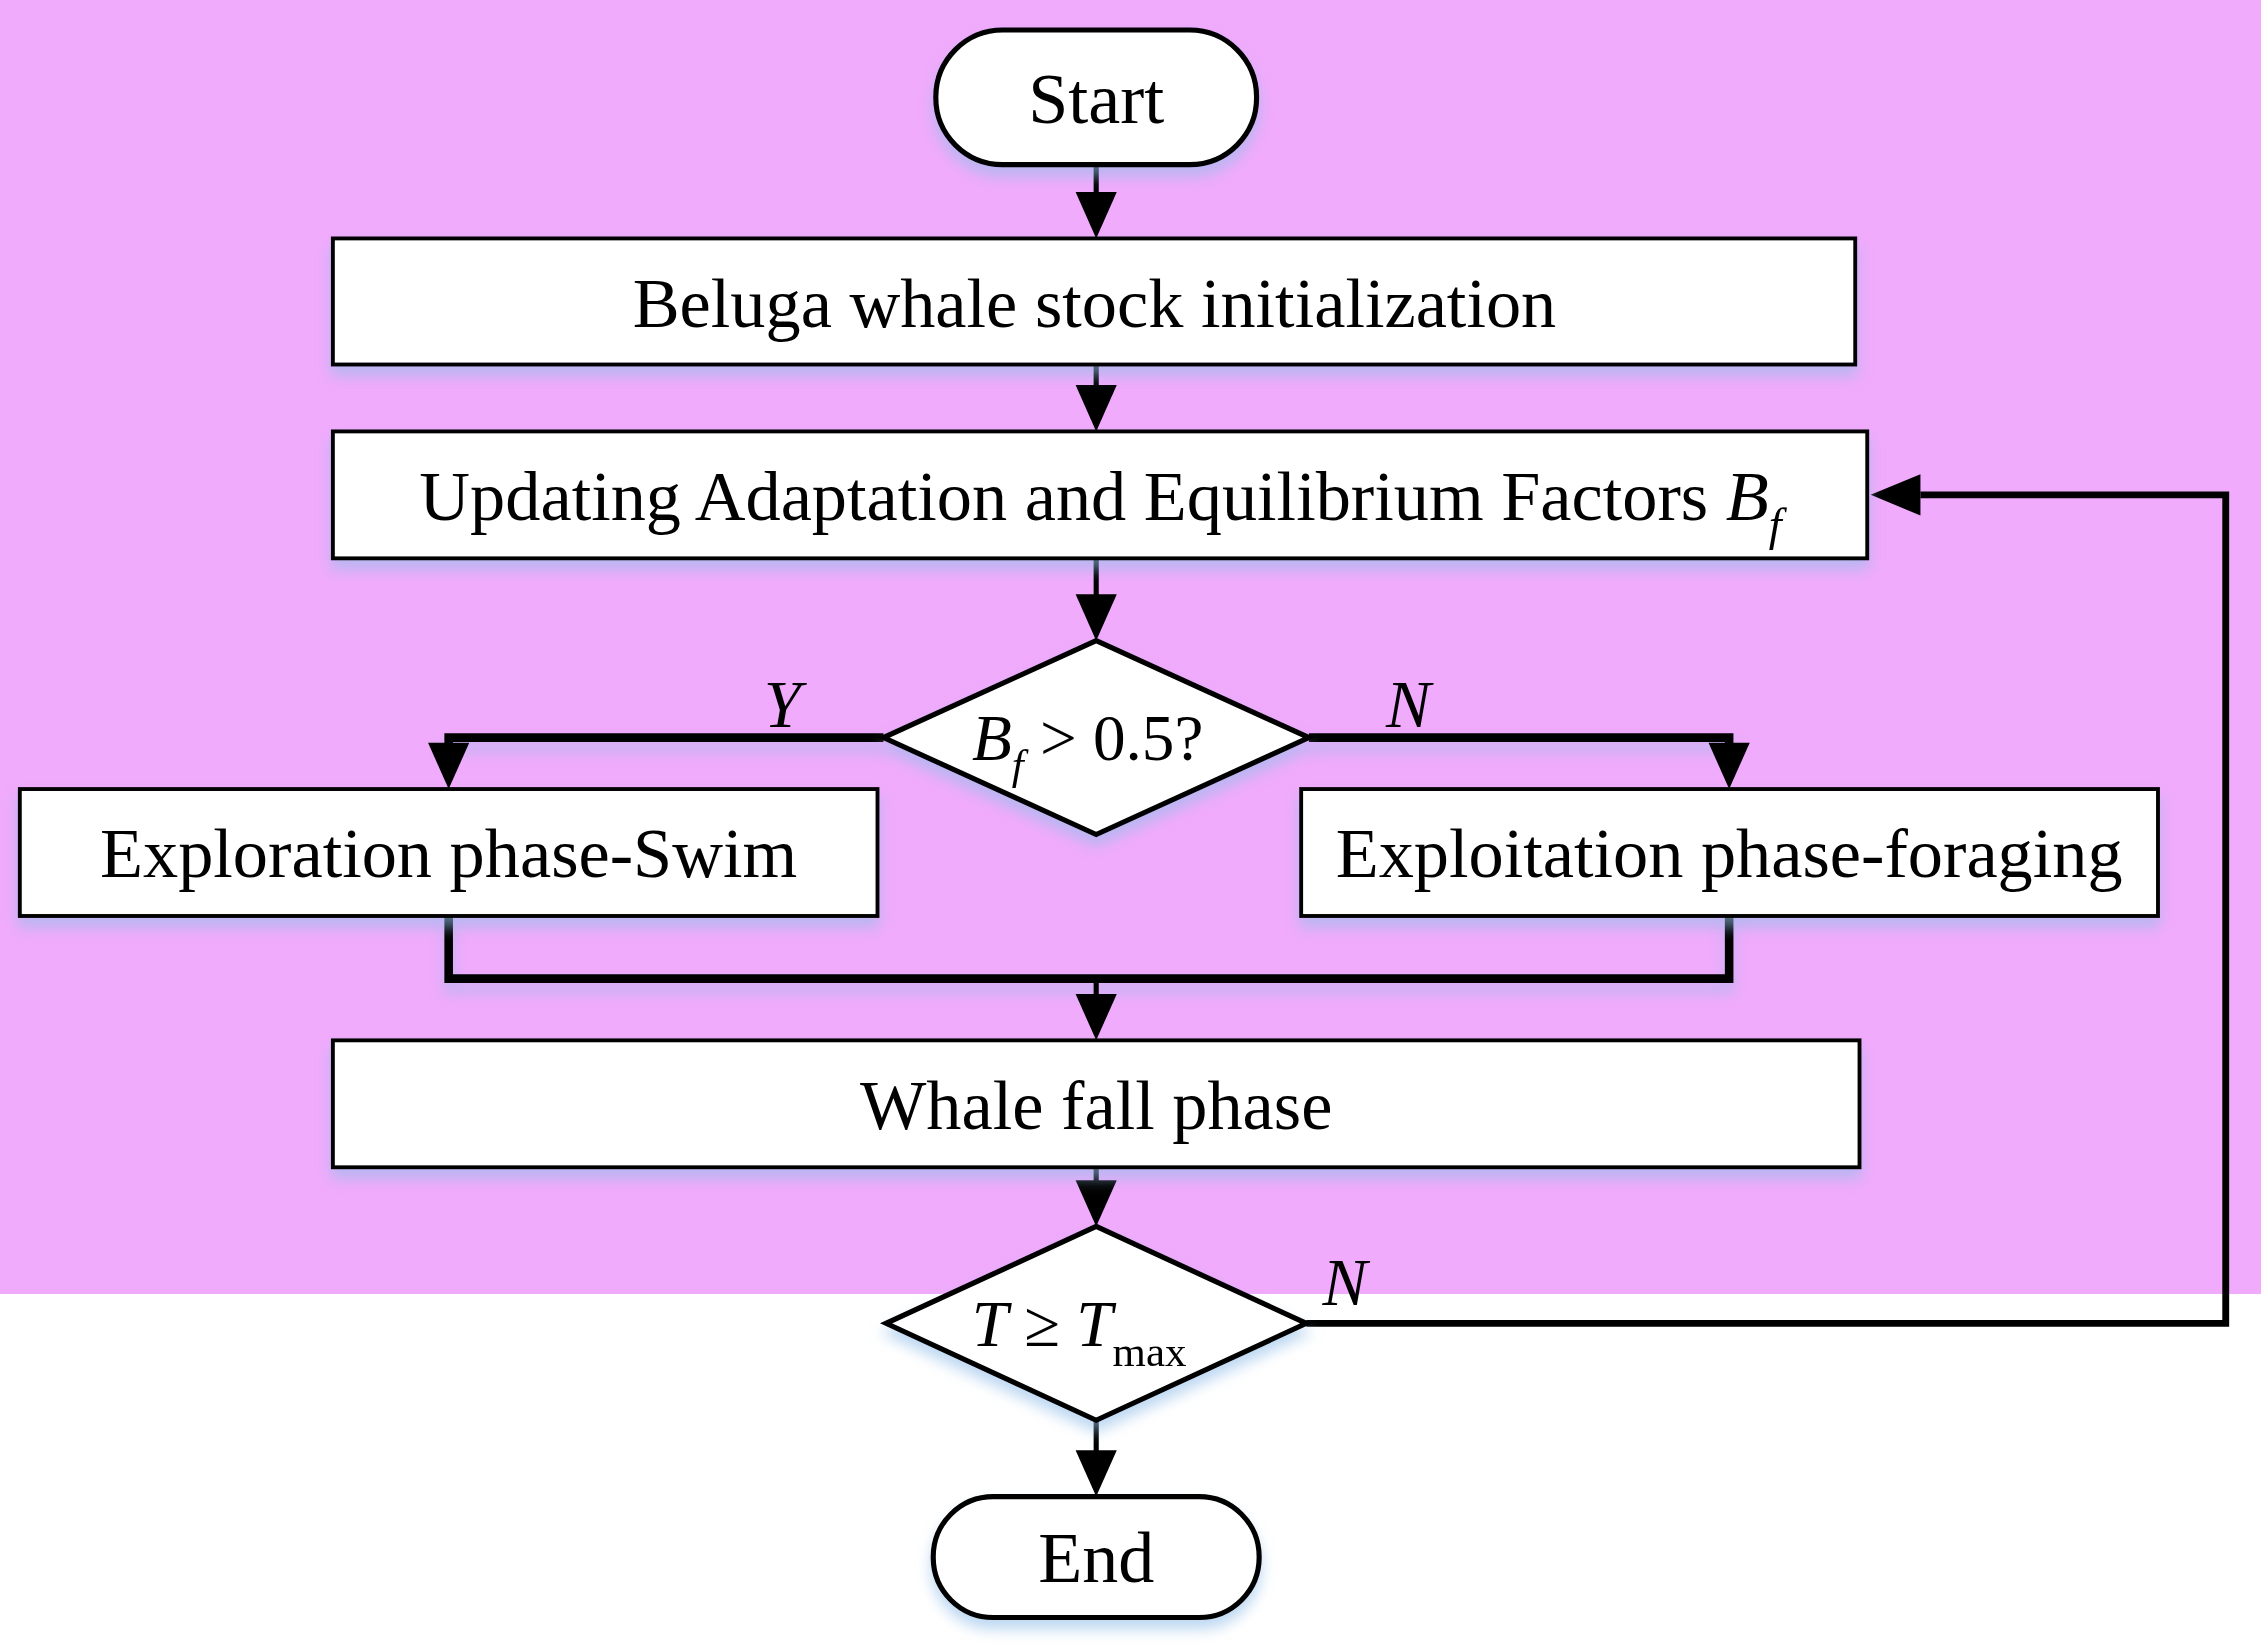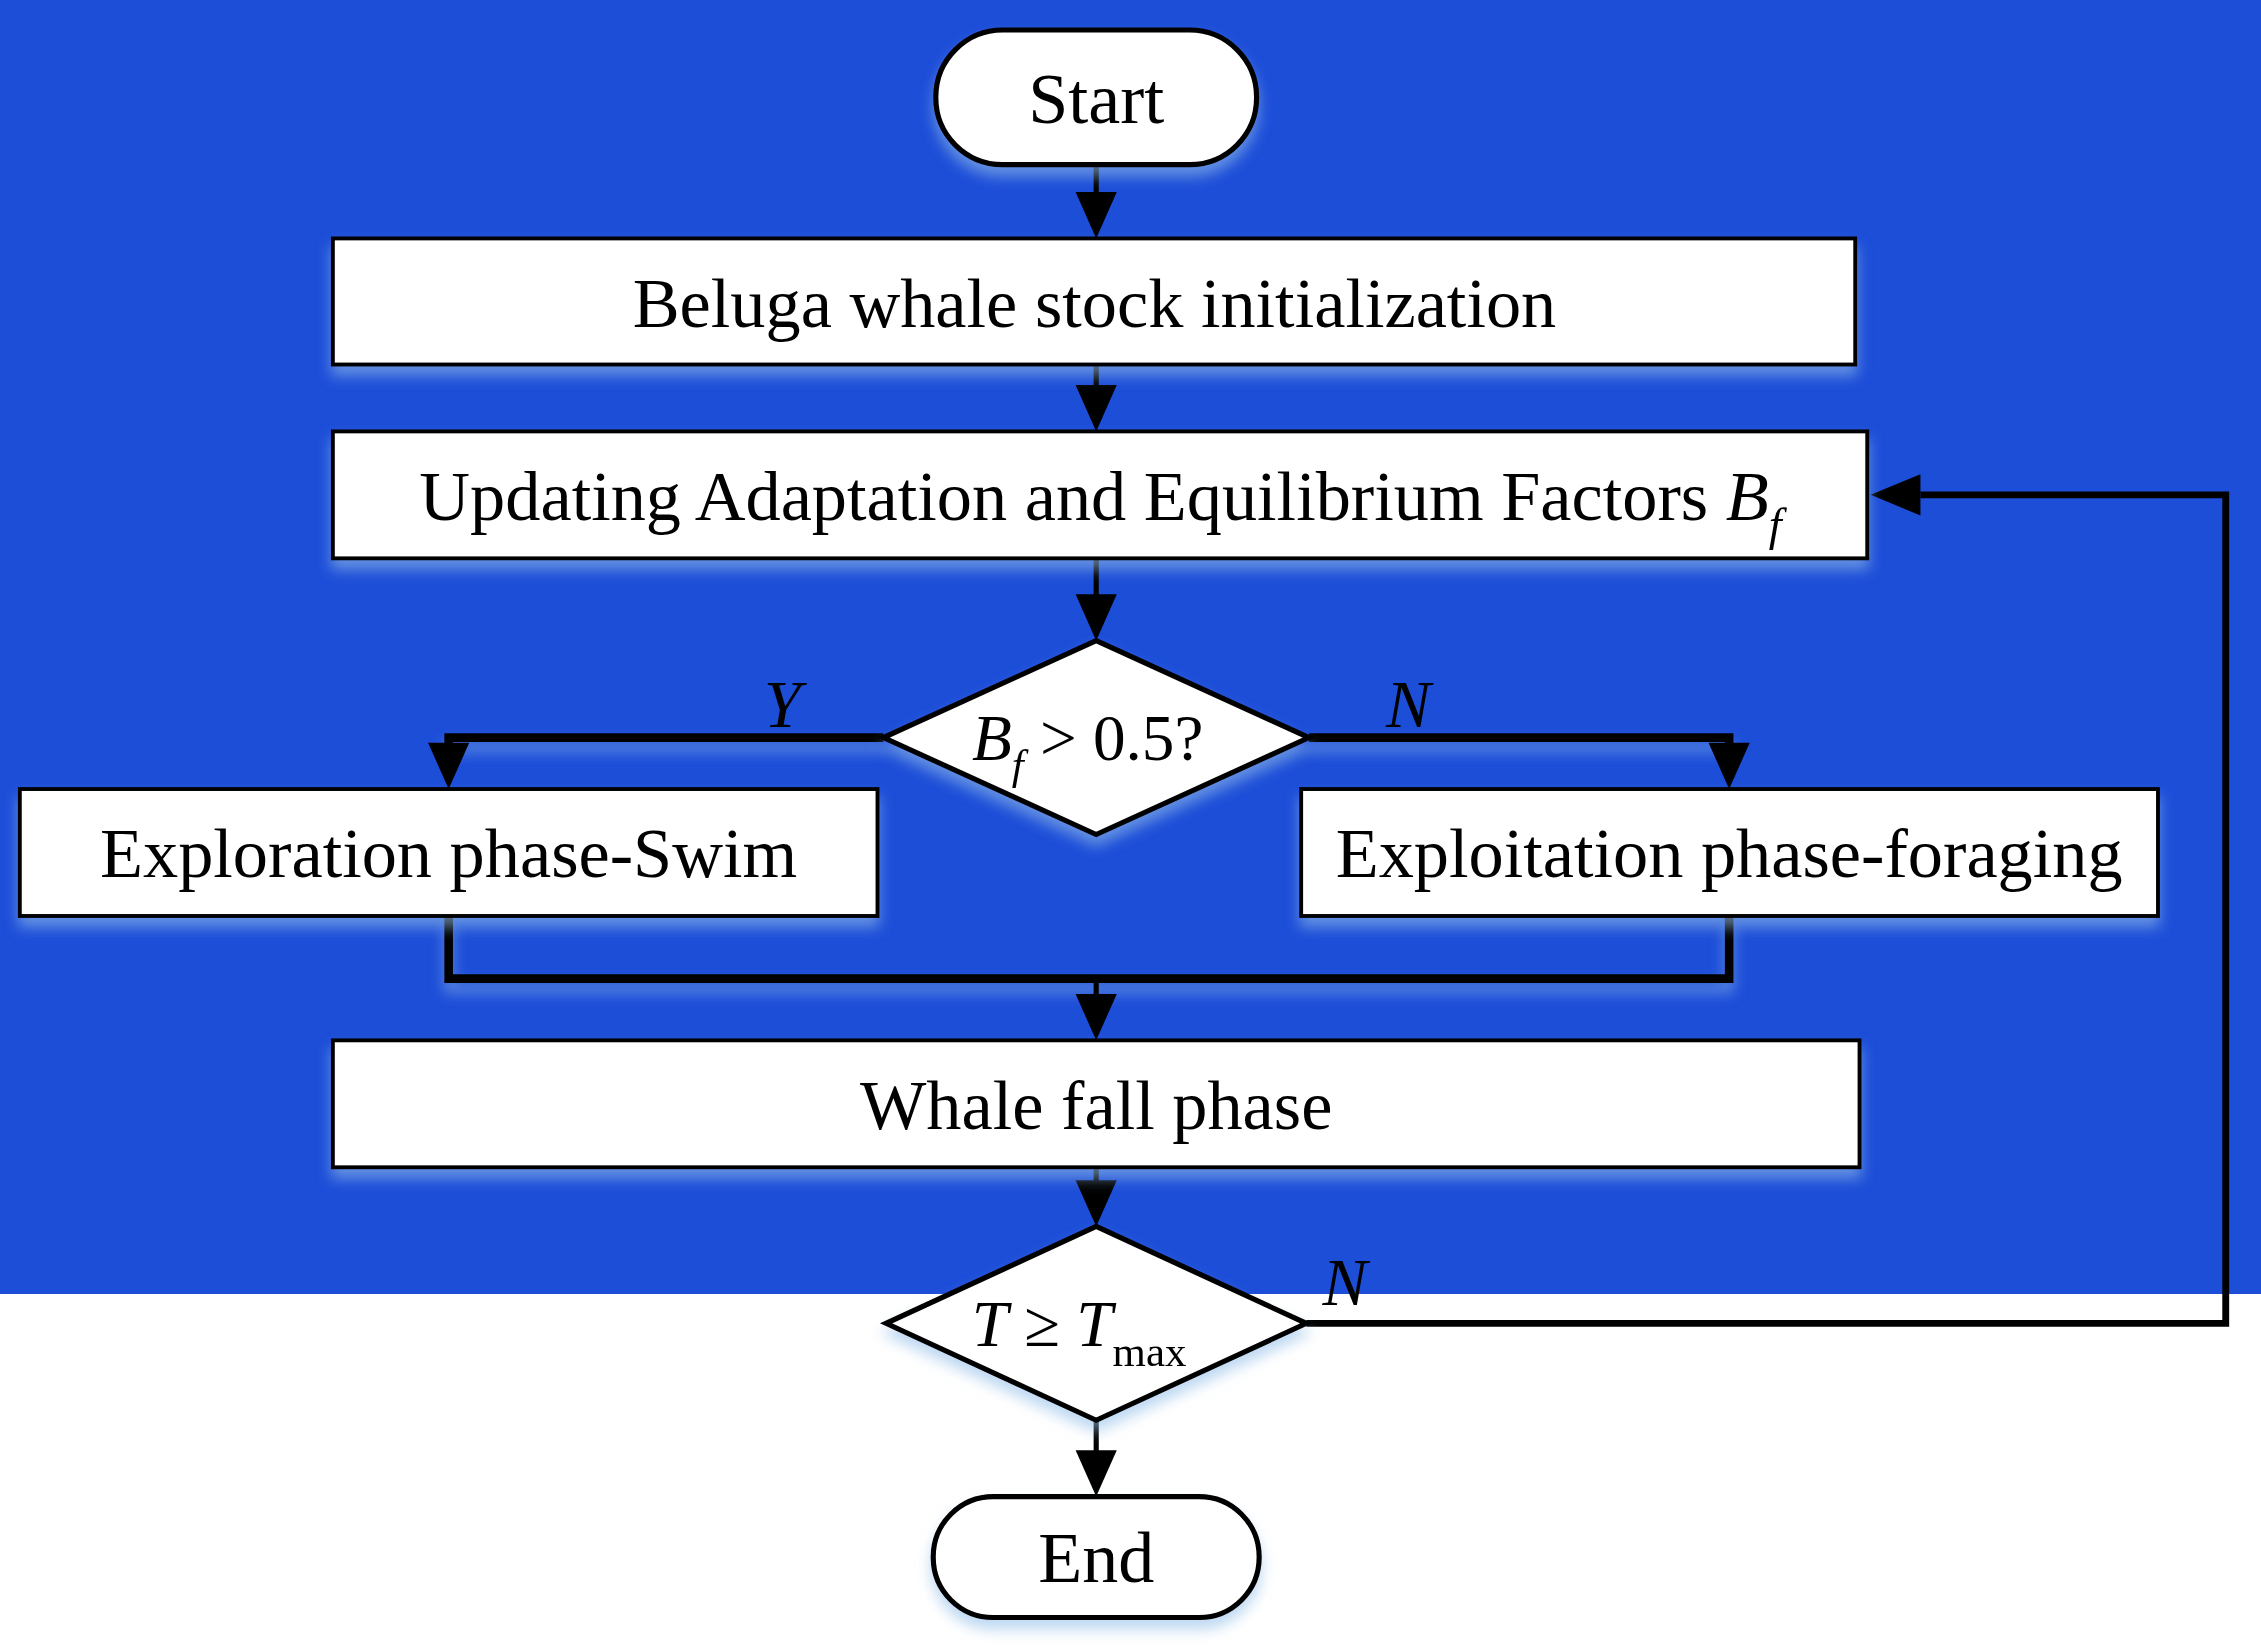--- a/index.html
+++ b/index.html
@@ -6,21 +6,21 @@
     margin: 0;
     padding: 0;
     background: #ffffff;
     width: 2261px;
     height: 1651px;
     overflow: hidden;
   }
   #canvas-wrap {
     width: 2261px;
     height: 1294px;
-    background: #1d4ed8;
+    background: #f0abfc;
   }
   svg { display: block; }
 
   
   .node-shape {
     fill: #ffffff;
     stroke: #000000;
     stroke-width: 4.5;
   }
   .terminator { stroke-width: 6; }

